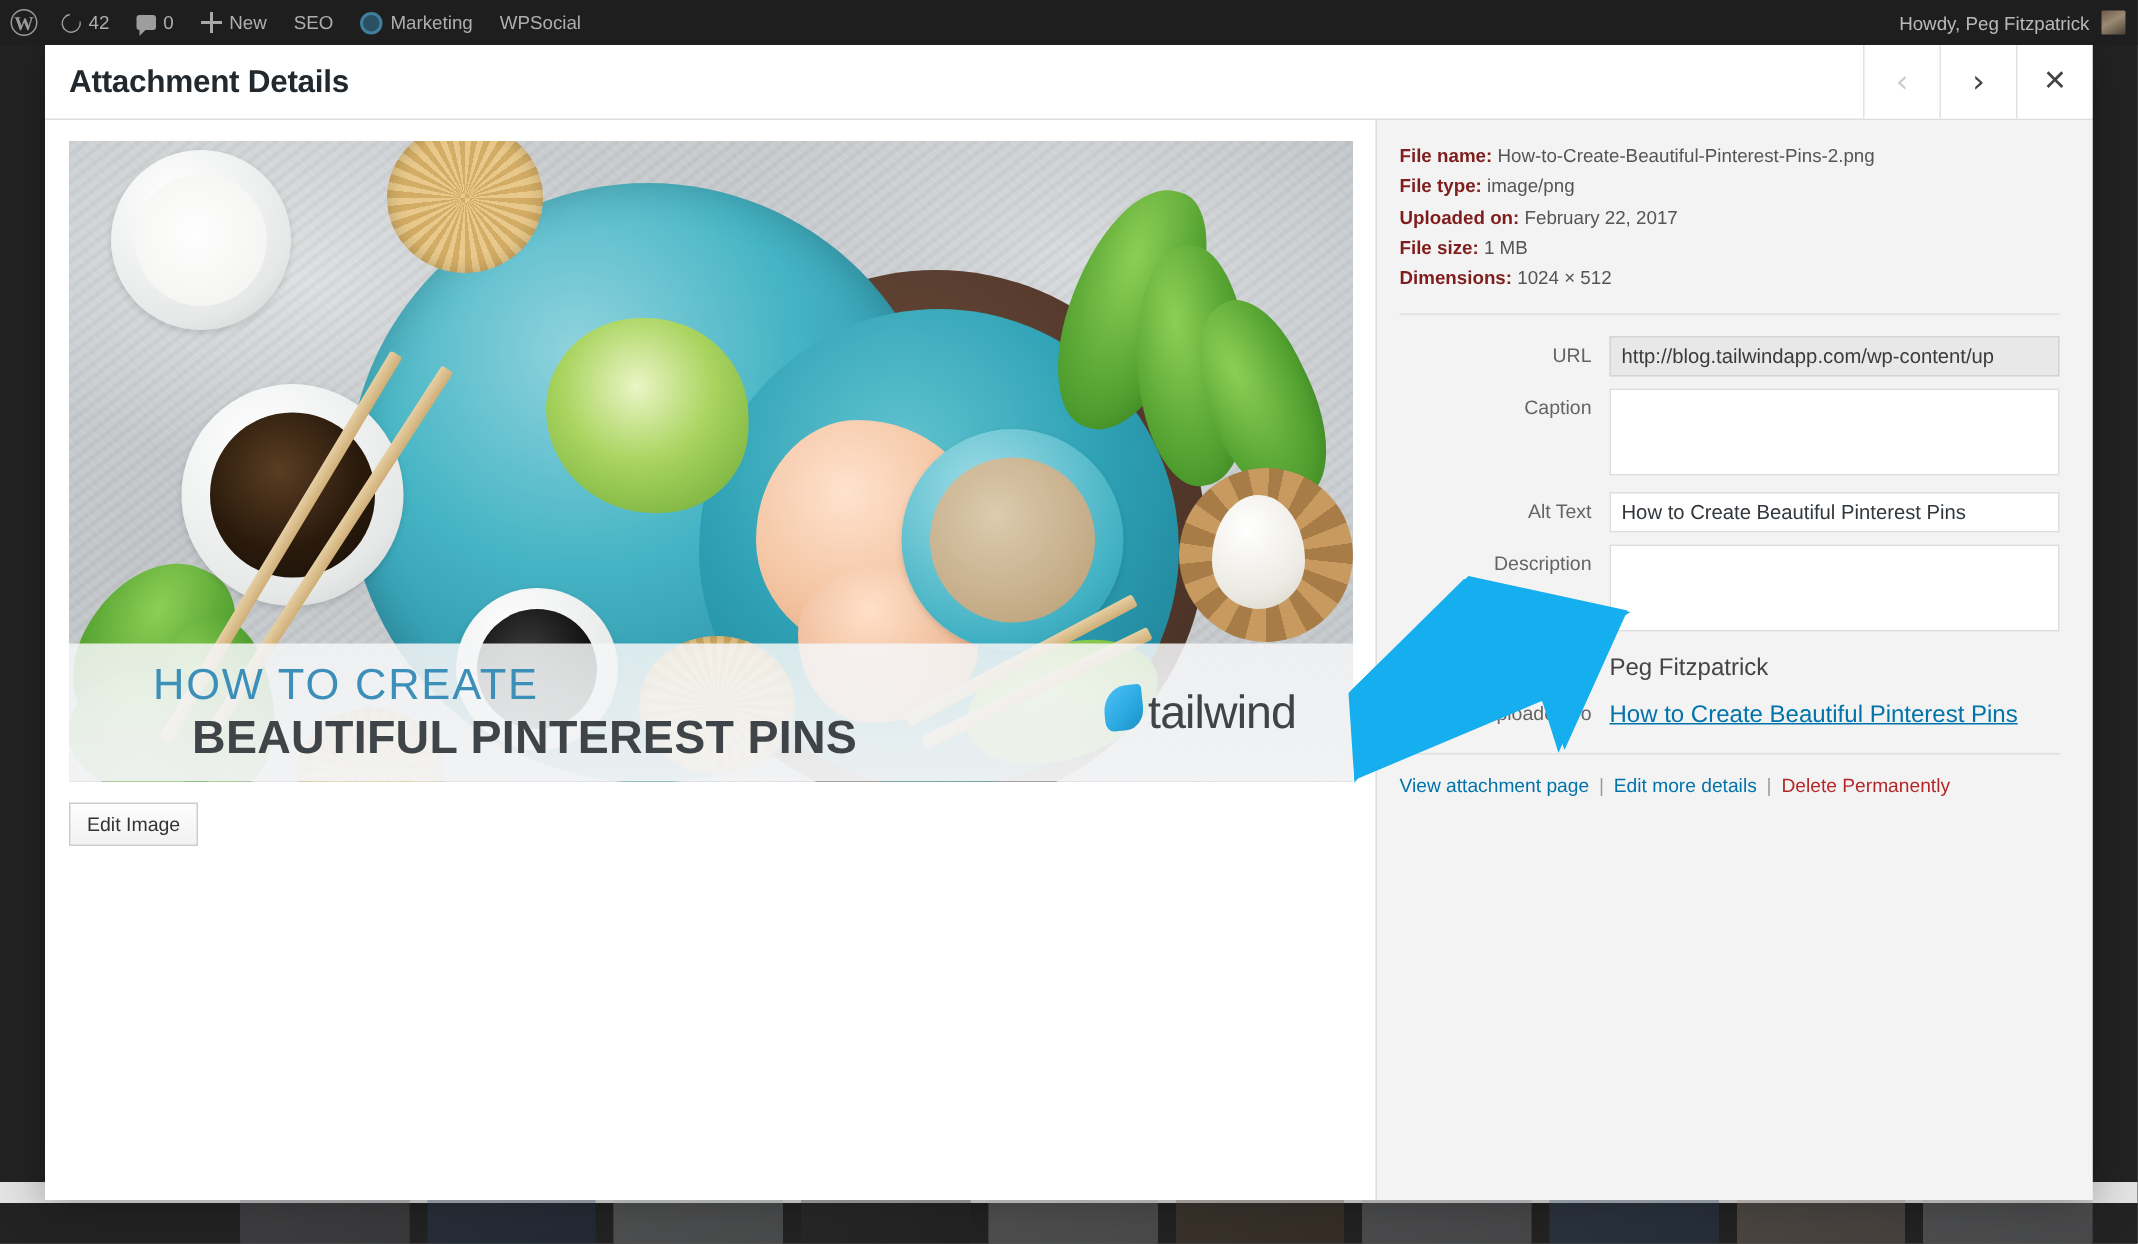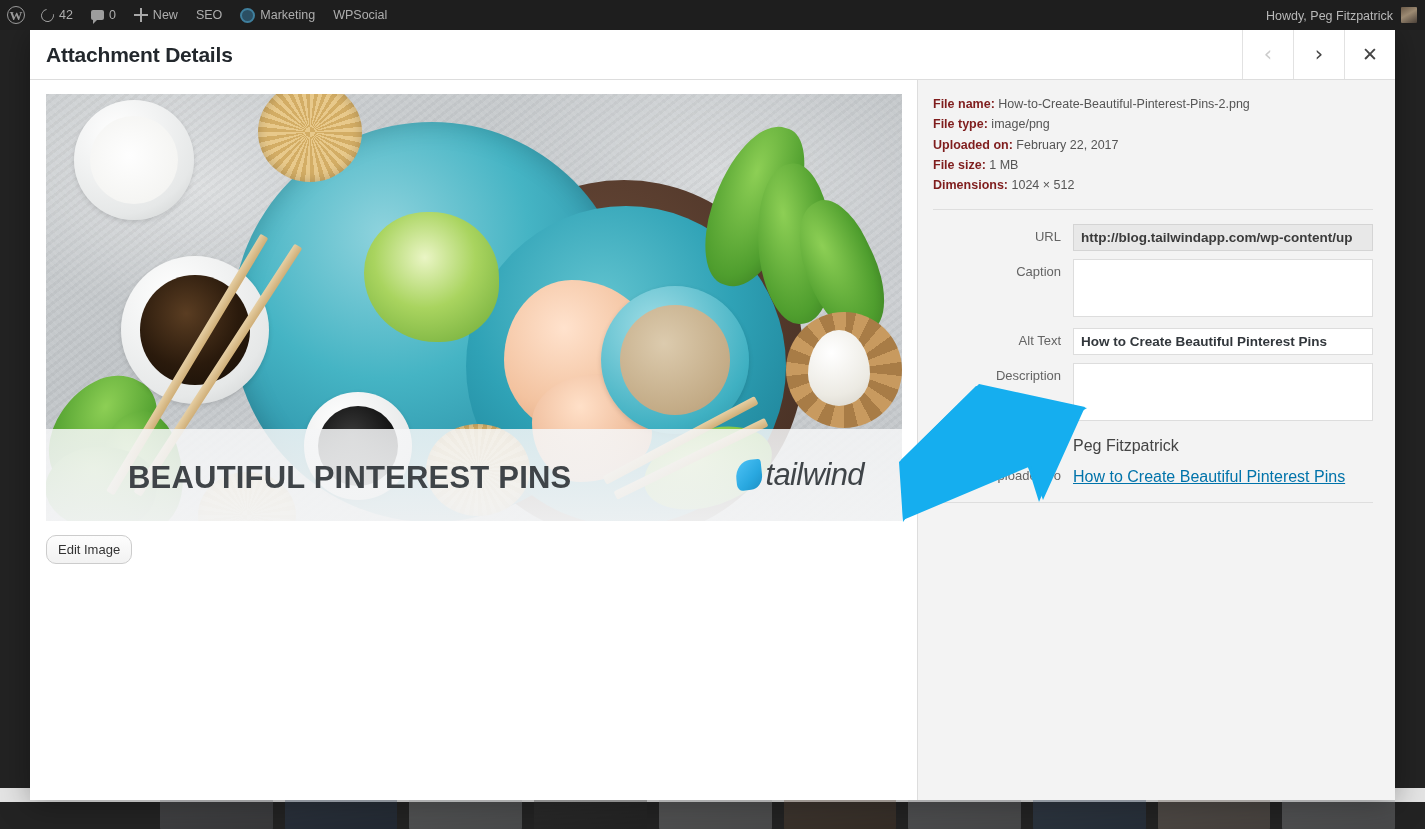--- a/index.html
+++ b/index.html
@@ -314,40 +314,40 @@
     font-size: 29px; letter-spacing: 1.2px;
     color: #3b8fb8; font-weight: 400;
   }
   #banner-l2 {
     font-size: 31px; font-weight: 700;
     color: #3f4448; letter-spacing: .2px;
     margin-top: 4px; padding-left: 26px;
   }
   #banner-logo {
     margin-left: auto; padding-right: 38px;
-    display: flex; align-items: center; gap: 3px; font-style: italic;
+    display: flex; gap: 3px;
   }
   .tw-swoosh {
     width: 26px; height: 30px;
     background: linear-gradient(135deg,#4fc3f7 0%, #29a8e0 60%, #1d8fc4 100%);
     border-radius: 60% 10% 48% 22%;
     transform: rotate(-6deg);
   }
   #tw-word {
     font-size: 31px; color: #3f4448; letter-spacing: -.6px;
   }
   #edit-image-btn {
     margin-top: 14px;
     display: inline-block;
     padding: 6px 11px;
     font-size: 13px;
     color: #333;
     background: linear-gradient(180deg,#fdfdfd,#f2f2f2);
     border: 1px solid #ccc;
-    border-radius: 10px;
+    border-radius: 0;
     cursor: pointer;
   }
 
   
   #details-pane {
     flex: 1;
     background: #f3f3f3;
     border-left: 1px solid #ddd;
     padding: 14px 22px 0 15px;
     position: relative;
@@ -378,21 +378,20 @@
   .field-ctl input[type=text], .field-ctl textarea {
     width: 100%;
     font-family: "Liberation Sans", sans-serif;
     font-size: 13.5px;
     color: #32373c;
     padding: 5px 7px;
     border: 1px solid #ddd;
     background: #fff;
     border-radius: 0;
     outline: none;
-    font-weight: bold;
   }
   .field-ctl input.readonly {
     background: #e8e8e8;
     border-color: #d4d4d4;
     color: #3b3b3b;
   }
   .field-ctl textarea { height: 58px; resize: none; }
   .field-ctl .static-val { padding-top: 5px; font-size: 16px; color: #444; }
   .field-ctl .static-val a {
     color: #0073aa; text-decoration: underline;
@@ -524,20 +523,21 @@
             <div class="inner"></div>
           </div>
 
         <div class="chopstick cs1"></div>
         <div class="chopstick cs2"></div>
         <div class="chopstick cs3"></div>
         <div class="chopstick cs4"></div>
 
         <div id="banner">
           <div id="banner-text">
+            <div id="banner-l1">HOW TO CREATE</div>
             <div id="banner-l2">BEAUTIFUL PINTEREST PINS</div>
           </div>
           <div id="banner-logo">
             <span class="tw-swoosh"></span>
             <span id="tw-word">tailwind</span>
           </div>
         </div>
       </div>
 
       <div id="edit-image-btn">Edit Image</div>
@@ -614,20 +614,27 @@
             <div class="static-val">
               <a href="#">How to Create Beautiful Pinterest Pins</a>
             </div>
           </div>
         </div>
 
       </div>
 
       <div id="actions-sep"></div>
 
+      <div id="actions">
+        <a href="#">View attachment page</a>
+        <span class="sep">|</span>
+        <a href="#">Edit more details</a>
+        <span class="sep">|</span>
+        <a href="#" class="delete">Delete Permanently</a>
+      </div>
 
       <svg id="arrow-annotation" viewBox="0 0 230 160">
         <polygon points="85,12 196,34 180,44 160,100 148,128 138,96 120,52 98,30 12,148 8,88" fill="#15AEEF"></polygon>
         <polygon points="88,10 194,33 152,126 140,92 12,146 10,86" fill="#15AEEF"></polygon>
       </svg>
 
     </div>
   </div>
 </div>
 

